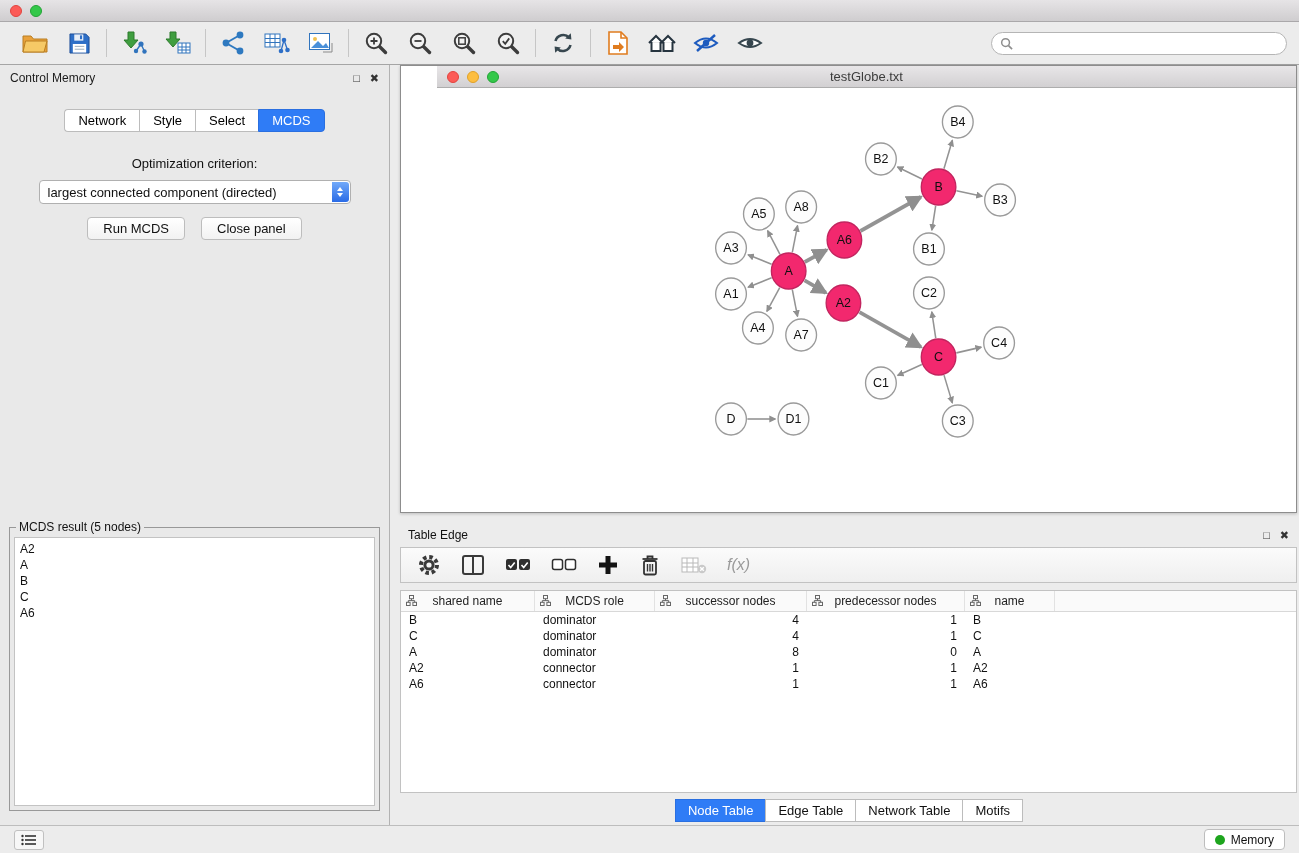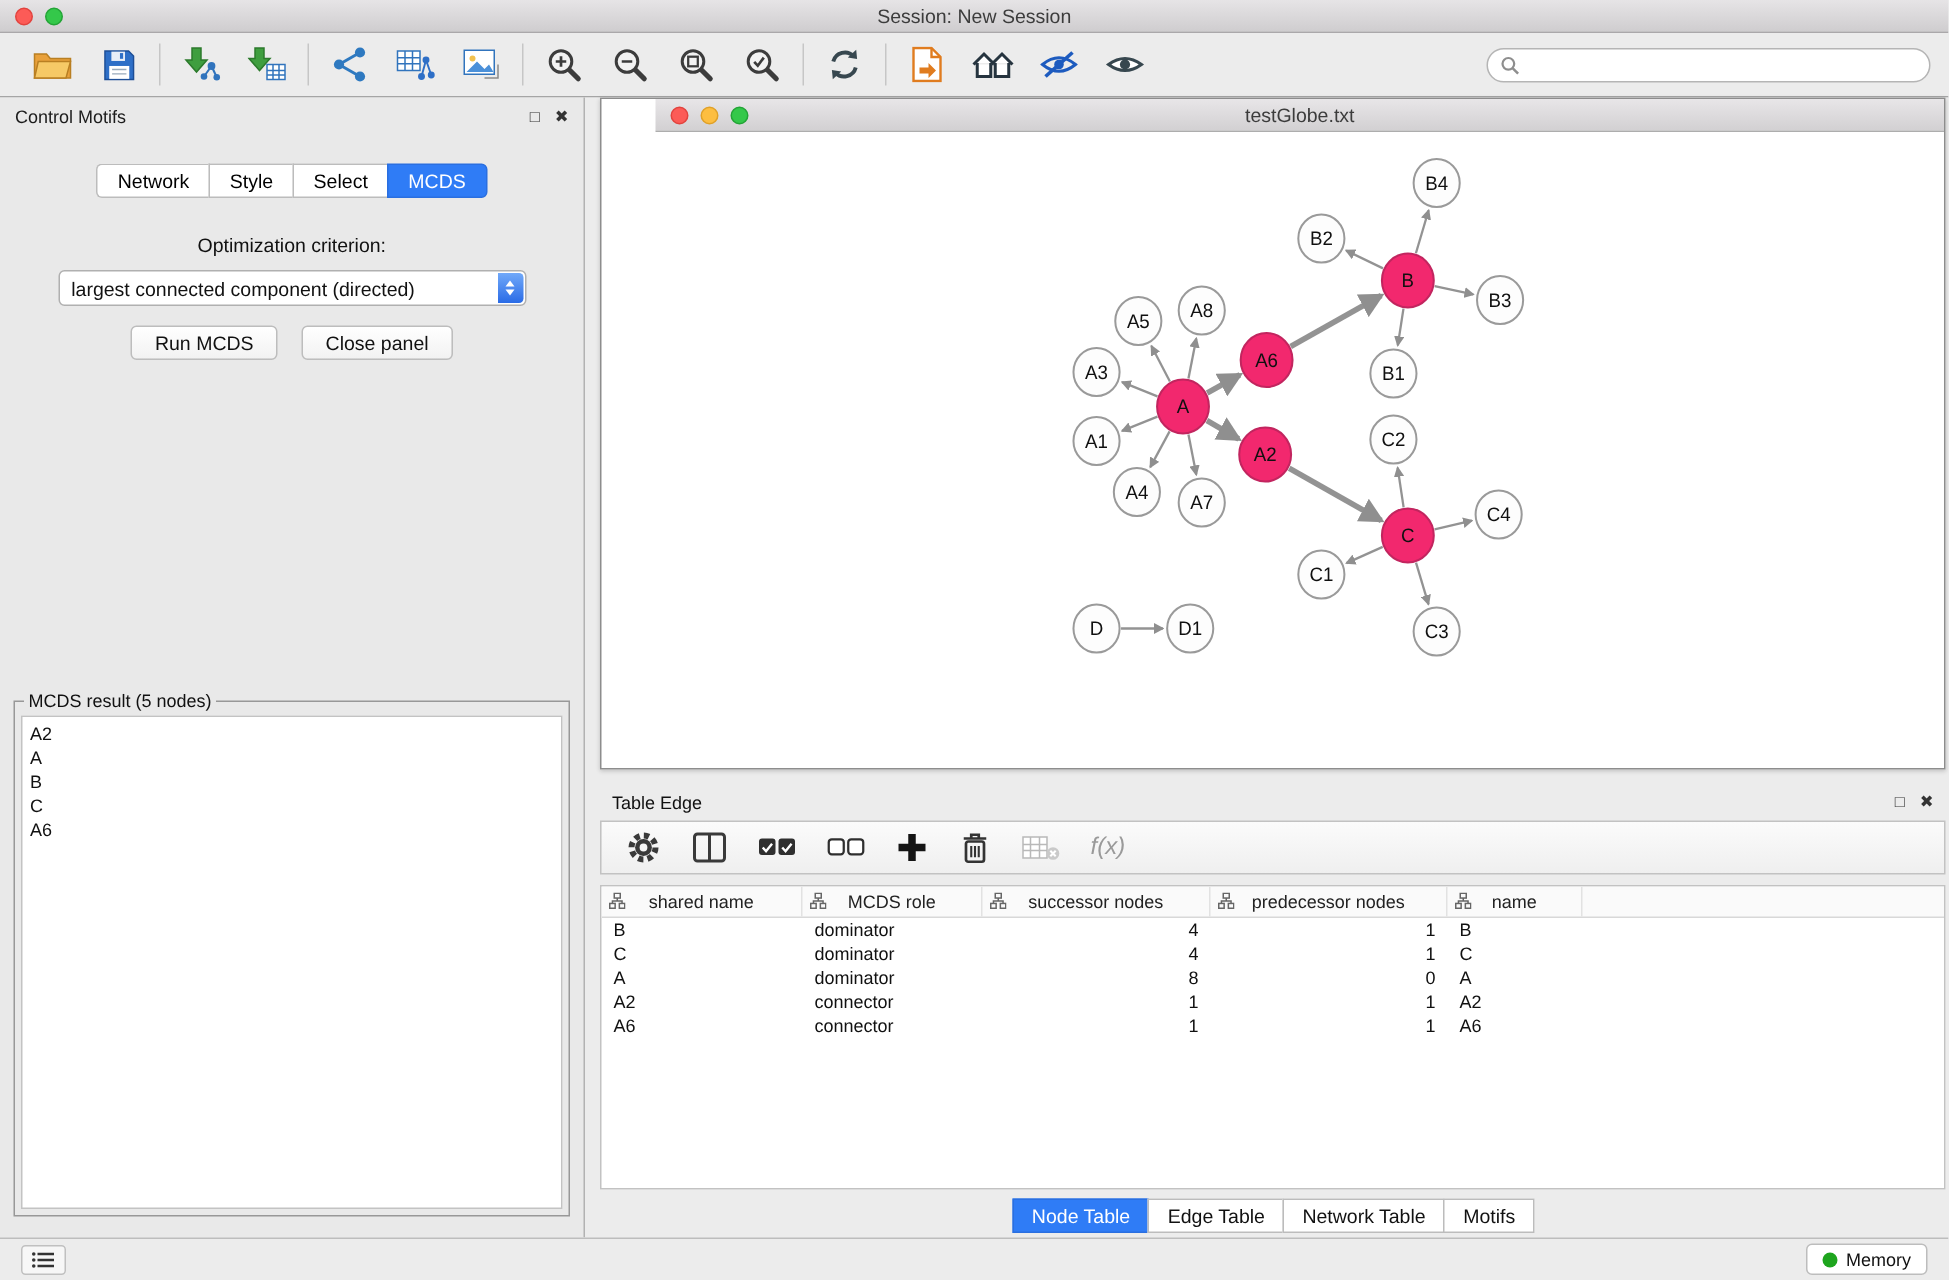--- a/index.html
+++ b/index.html
@@ -38,21 +38,21 @@
   .cp-tab:last-child { border-right:1px solid #bcbcbc; border-radius:0 4px 4px 0; }
   .cp-tab.active { background:#2f7cf6; border-color:#2a6fe0; color:#fff; }
   .opt-label { text-align:center; font-size:13px; margin:14px 0 9px; }
   .dropdown { margin:0 auto; width:312px; height:24px; background:#fff; border:1px solid #b0b0b0; border-radius:4px; display:flex; align-items:center; font-size:13px; padding-left:8px; position:relative; cursor:pointer; }
   .dd-value { overflow:hidden; white-space:nowrap; }
   .dd-stepper { position:absolute; right:1px; top:1px; bottom:1px; width:17px; background:linear-gradient(#71a9f9,#2a6be6); border-radius:0 3px 3px 0; display:flex; flex-direction:column; align-items:center; justify-content:center; gap:2px; }
   .dd-up { width:0; height:0; border-left:3.5px solid transparent; border-right:3.5px solid transparent; border-bottom:4px solid #fff; }
   .dd-down { width:0; height:0; border-left:3.5px solid transparent; border-right:3.5px solid transparent; border-top:4px solid #fff; }
   .cp-buttons { display:flex; justify-content:center; gap:16px; margin-top:13px; flex:0 0 auto; }
   .btn { background:linear-gradient(#ffffff,#f2f2f2); border:1px solid #bdbdbd; border-radius:4px; padding:3px 15px; font-size:13px; font-family:"Liberation Sans", sans-serif; cursor:pointer; color:#111; }
-  .result-box { margin:auto 9px 14px; height:344px; border:1px solid #989898; position:relative; background:#e9e9e9; padding:9px 4px 4px; flex:0 0 auto; }
+  .result-box { margin:auto 9px 14px; height:284px; border:1px solid #989898; position:relative; background:#e9e9e9; padding:9px 4px 4px; flex:0 0 auto; }
   .result-title { position:absolute; top:-8px; left:6px; background:#e9e9e9; padding:0 3px; font-size:12px; }
   .result-list { background:#fff; border:1px solid #c3c3c3; height:100%; overflow:auto; font-size:12px; padding:3px 5px; }
   .result-item { line-height:16px; cursor:default; }
 
   
   .right { flex:1 1 auto; display:flex; flex-direction:column; padding:0 2px 0 10px; min-width:0; background:#ececec; }
 
   
   .net-window { height:448px; flex:0 0 448px; border:1px solid #8d8d8d; display:flex; flex-direction:column; background:#fff; box-shadow:0 1px 3px rgba(0,0,0,.2);padding-left:36px; }
   .net-titlebar { height:22px; background:linear-gradient(#e8e6e8,#d2d0d2); border-bottom:1px solid #adadad; position:relative; display:flex; align-items:center; flex:0 0 auto; }
@@ -87,21 +87,20 @@
 </head>
 <body>
 
 <div class="app">
 
   <div class="titlebar">
     <div class="traffic">
       <span class="light red"></span>
       <span class="light green"></span>
     </div>
-    <div class="tb-title">Session: New Session</div>
   </div>
 
   <div class="toolbar">
     <div class="tb-group">
       <div class="tb-btn">
         <svg width="26" height="20" viewBox="0 0 26 20">
           <path d="M1 3 h8 l2.5 3 H25 v13 H1 z" fill="#e9a13b" stroke="#b97f22"></path>
           <path d="M3.5 8 H25 L22 19 H1 z" fill="#f6c966" stroke="#b97f22"></path>
         </svg>
       </div>
@@ -252,21 +251,21 @@
         <line x1="9.2" y1="9.2" x2="13" y2="13" stroke="#8e8e8e" stroke-width="1.8"></line>
       </svg>
       <input placeholder="" style="">
     </div>
   </div>
 
   <div class="main">
 
     <div class="control-panel">
       <div class="panel-header">
-        <span>Control Motifs</span>
+        <span>Control Memory</span>
         <span class="win-btns">
           <span>□</span>
           <span>✖</span>
         </span>
       </div>
       <div class="cp-tabs" id="cp-tabs">
           <div class="cp-tab">Network</div>
           <div class="cp-tab">Style</div>
           <div class="cp-tab">Select</div>
           <div class="cp-tab active">MCDS</div>

